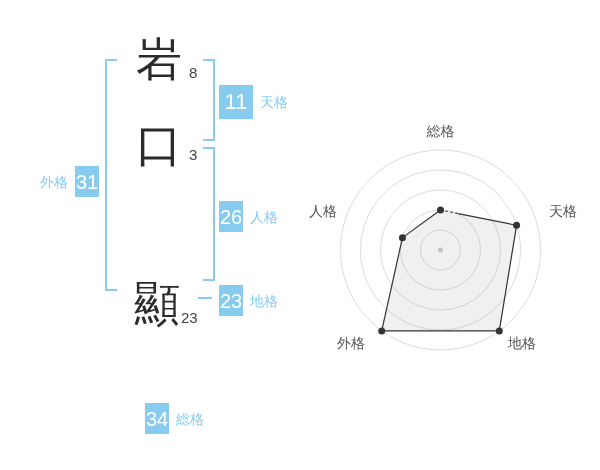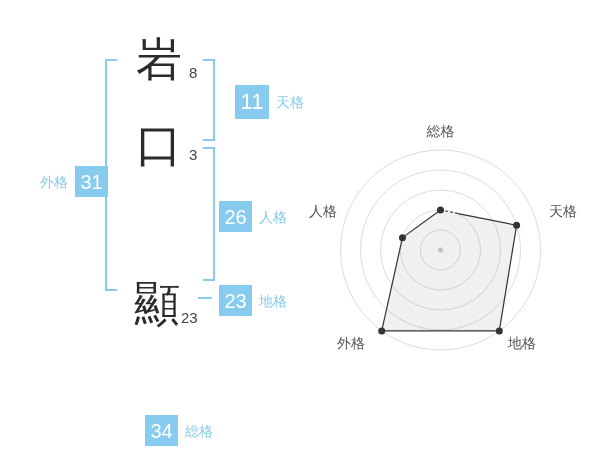--- a/index.html
+++ b/index.html
@@ -27,28 +27,28 @@
   .bracket-right{
     border-right:2px solid var(--accent,#87cbee);
     border-top:2px solid var(--accent,#87cbee);
     border-bottom:2px solid var(--accent,#87cbee);
   }
   .bracket-tenkaku{left:203px;top:59px;height:82px;}
   .bracket-jinkaku{left:203px;top:147px;height:134px;}
   .dash-chikaku{position:absolute;left:198px;top:297px;width:14px;height:2px;background:var(--accent,#87cbee);}
   
   .group{position:absolute;display:flex;align-items:center;gap:7px;}
-  .g-tenkaku{left:219px;top:85px;margin-left:16px;}
+  .g-tenkaku{left:219px;top:85px;}
   .g-jinkaku{left:219px;top:201px;justify-content:flex-end;}
   .g-chikaku{left:219px;top:285px;}
   .g-gaikaku{left:40px;top:166px;}
-  .g-soukaku{left:145px;top:415px;}
+  .g-soukaku{left:145px;top:403px;}
   .badge{
     display:flex;align-items:center;justify-content:center;
-    width:33px;height:31px;background:var(--accent,#87cbee);
+    width:24px;height:31px;background:var(--accent,#87cbee);
     color:#fff;font-size:20px;line-height:1;
   }
   .badge-lg{width:34px;height:34px;font-size:22px;}
   .cat-label{font-size:14px;color:var(--accent,#87cbee);line-height:1;}
   
   .radar{position:absolute;left:295px;top:112px;}
 </style>
 </head>
 <body>
 

